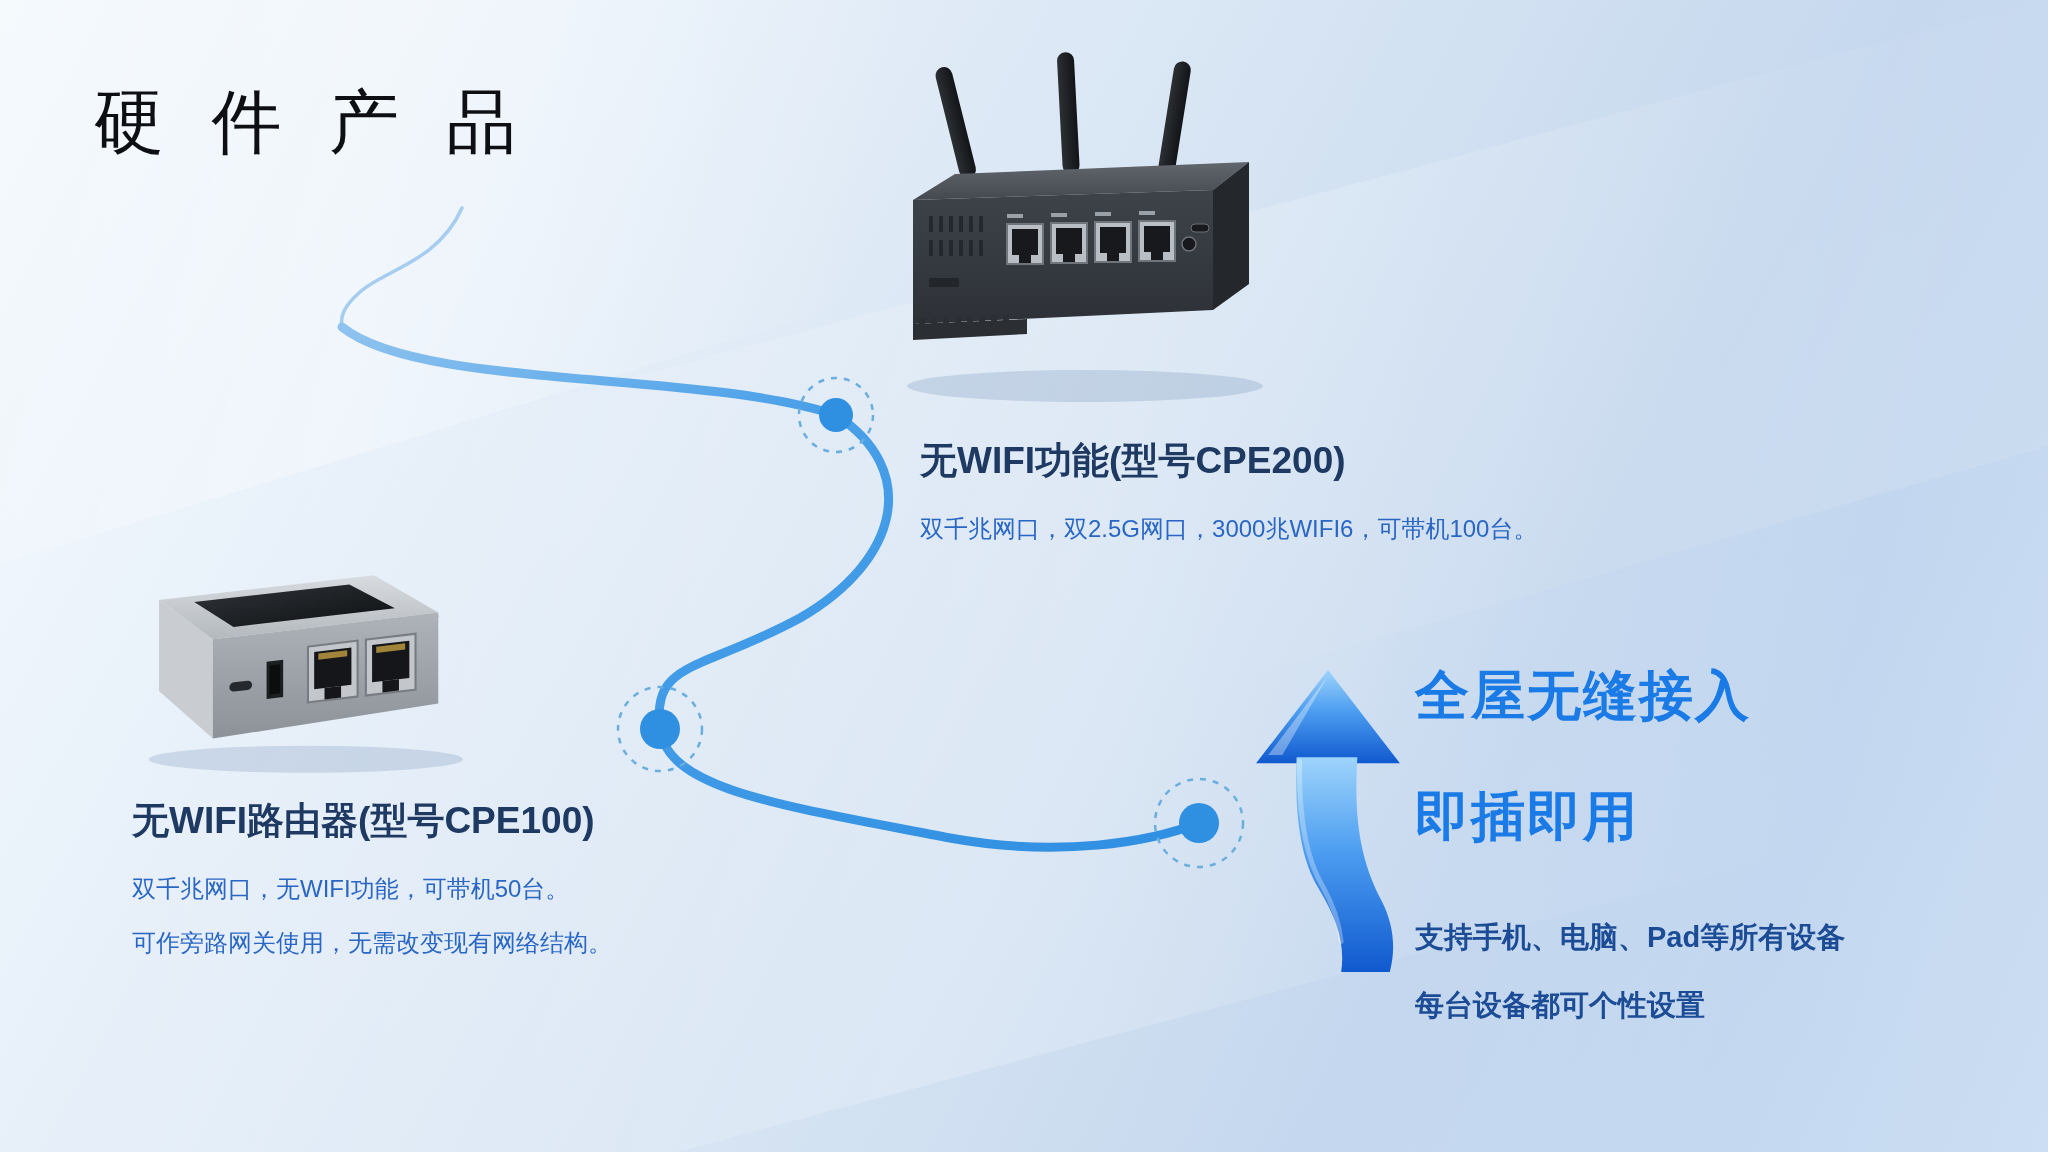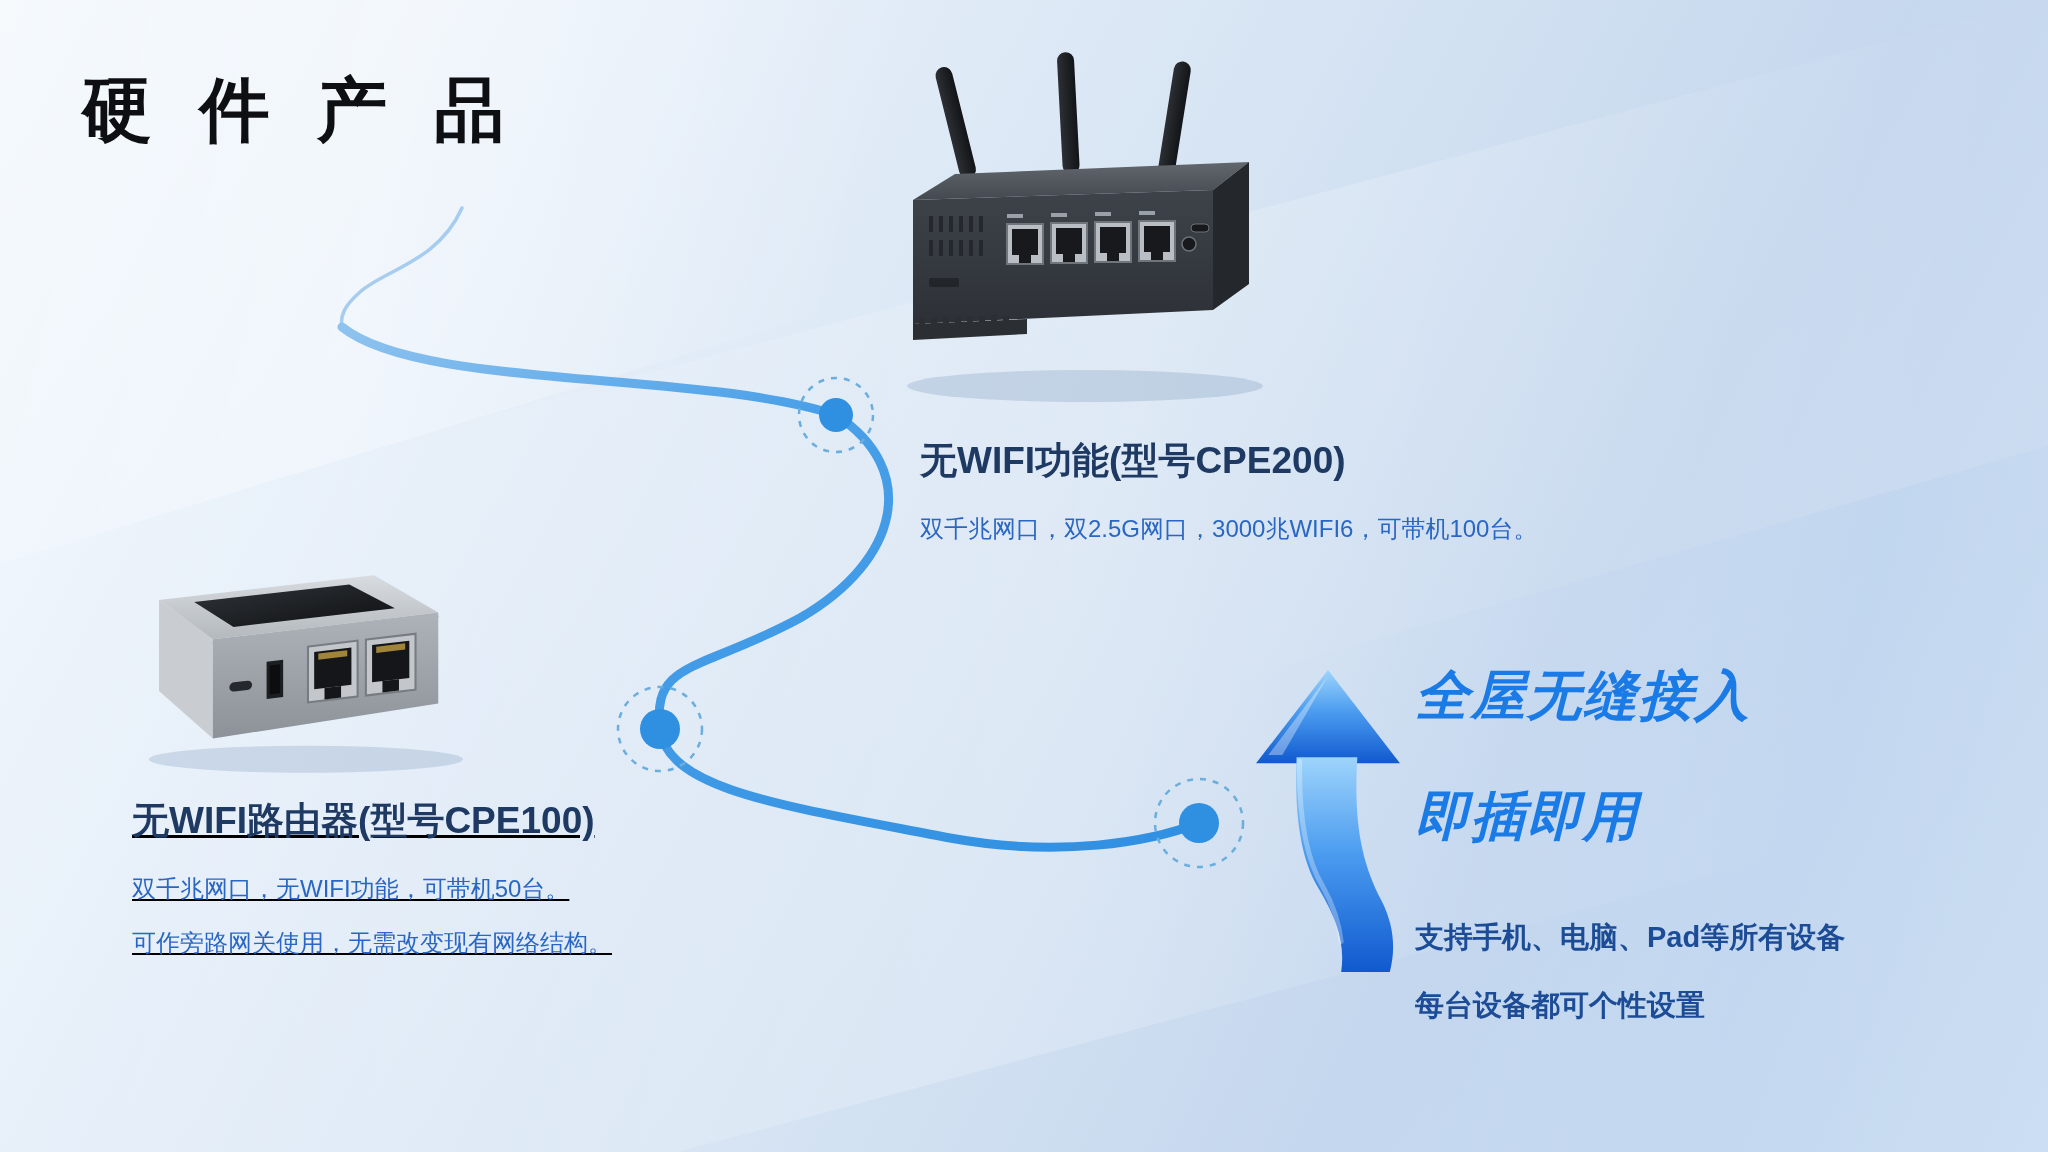--- a/index.html
+++ b/index.html
@@ -11,39 +11,39 @@
   
   .streak{position:absolute;pointer-events:none;}
   .streak.s1{width:1500px;height:620px;top:-220px;left:-260px;transform:rotate(-17deg);
     background:linear-gradient(120deg,rgba(255,255,255,0) 10%,rgba(255,255,255,.65) 45%,rgba(255,255,255,0) 75%);opacity:.55;}
   .streak.s2{width:2600px;height:760px;top:260px;left:-180px;transform:rotate(-15deg);
     background:linear-gradient(120deg,rgba(255,255,255,0) 15%,rgba(255,255,255,.42) 48%,rgba(255,255,255,0) 78%);opacity:.5;}
   .streak.s3{width:1600px;height:700px;top:560px;left:900px;transform:rotate(-16deg);
     background:linear-gradient(120deg,rgba(170,200,235,0) 20%,rgba(173,203,238,.55) 55%,rgba(170,200,235,0) 85%);opacity:.45;}
 
   .page-title{
-    position:absolute;left:78px;top:60px;margin:4px;
-    font-size:70px;font-weight:700;letter-spacing:14px;color:#0d0f12;
+    position:absolute;left:78px;top:60px;margin:16px;
+    font-size:70px;font-weight:400;letter-spacing:14px;color:#0d0f12;
   }
 
   .device{position:absolute;}
   .device.cpe200{left:895px;top:48px;width:400px;height:360px;}
   .device.cpe100{left:128px;top:540px;width:362px;height:238px;}
   .device svg{display:block;width:100%;height:auto;}
 
   .connector{position:absolute;left:0;top:0;width:2048px;height:1152px;pointer-events:none;}
 
   .product-text{position:absolute;}
   .product-text .heading{font-size:37px;font-weight:700;color:#1e3a63;margin:0 0 26px 0;}
   .product-text .desc{font-size:24px;font-weight:400;color:#2a67c4;margin:0 0 20px 0;line-height:1.42;}
   .text-cpe200{left:920px;top:436px;width:900px;}
-  .text-cpe100{left:132px;top:796px;width:760px;text-decoration:underline;}
+  .text-cpe100{left:132px;top:796px;width:760px;}
 
   .benefits{position:absolute;left:1415px;top:660px;width:560px;}
-  .benefits .headline{font-size:54px;font-weight:700;color:#1b7be6;margin:0 0 48px 0;letter-spacing:2px;font-style:italic;}
+  .benefits .headline{font-size:54px;font-weight:700;color:#1b7be6;margin:0 0 48px 0;letter-spacing:2px;}
   .benefits .headline.second{margin-bottom:64px;}
   .benefits .detail{font-size:29px;font-weight:700;color:#1d4c96;margin:0 0 28px 0;}
 
   .up-arrow{position:absolute;left:1252px;top:668px;width:152px;height:308px;}
   .up-arrow svg{display:block;width:100%;height:100%;}
 </style>
 </head>
 <body>
 
 <div class="canvas">

